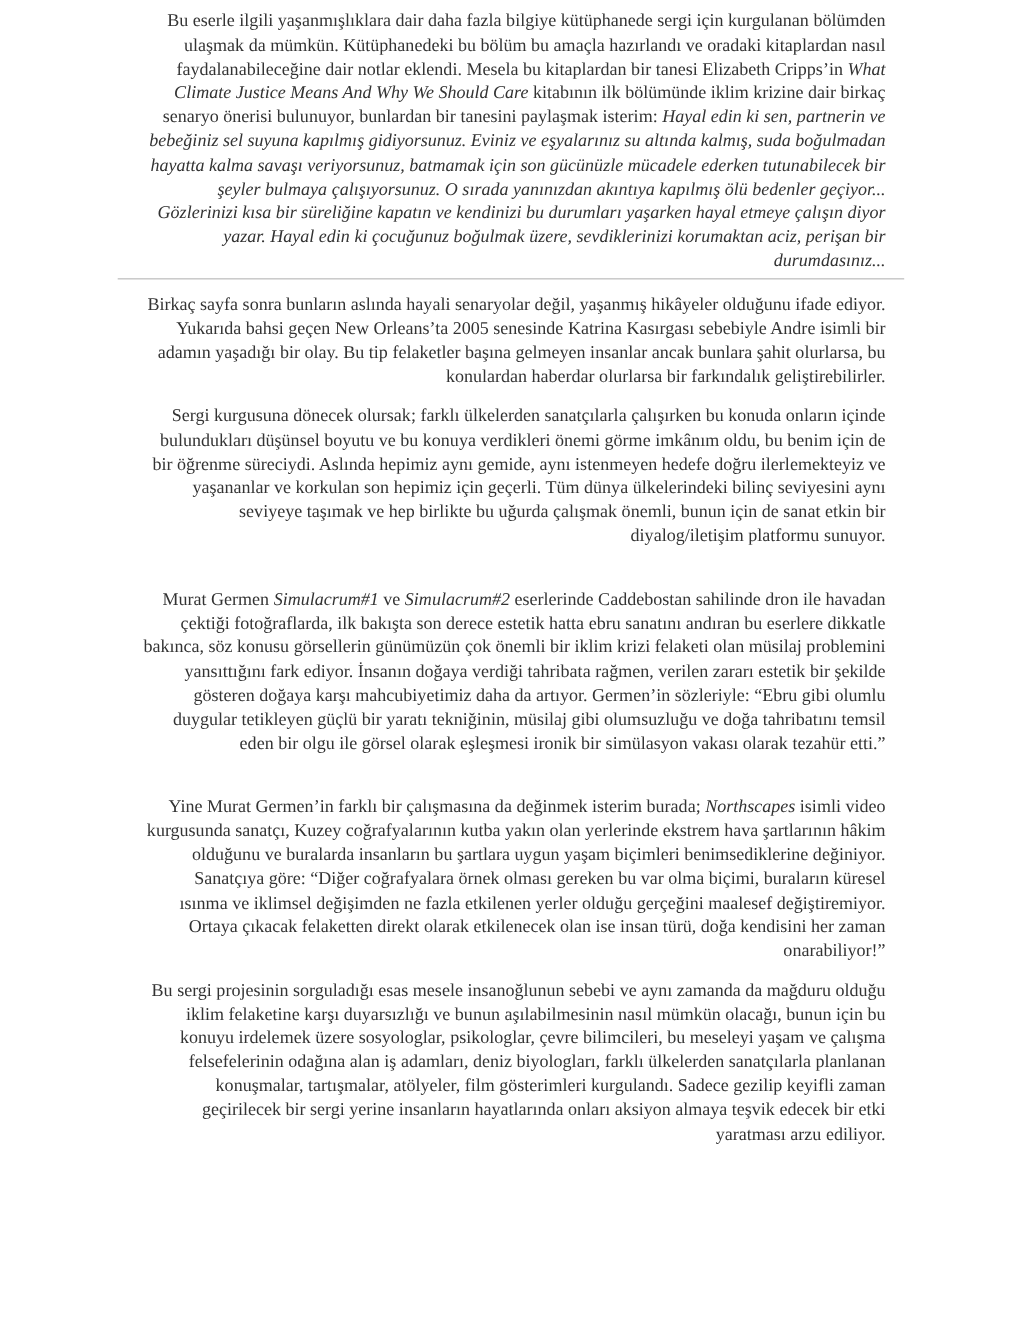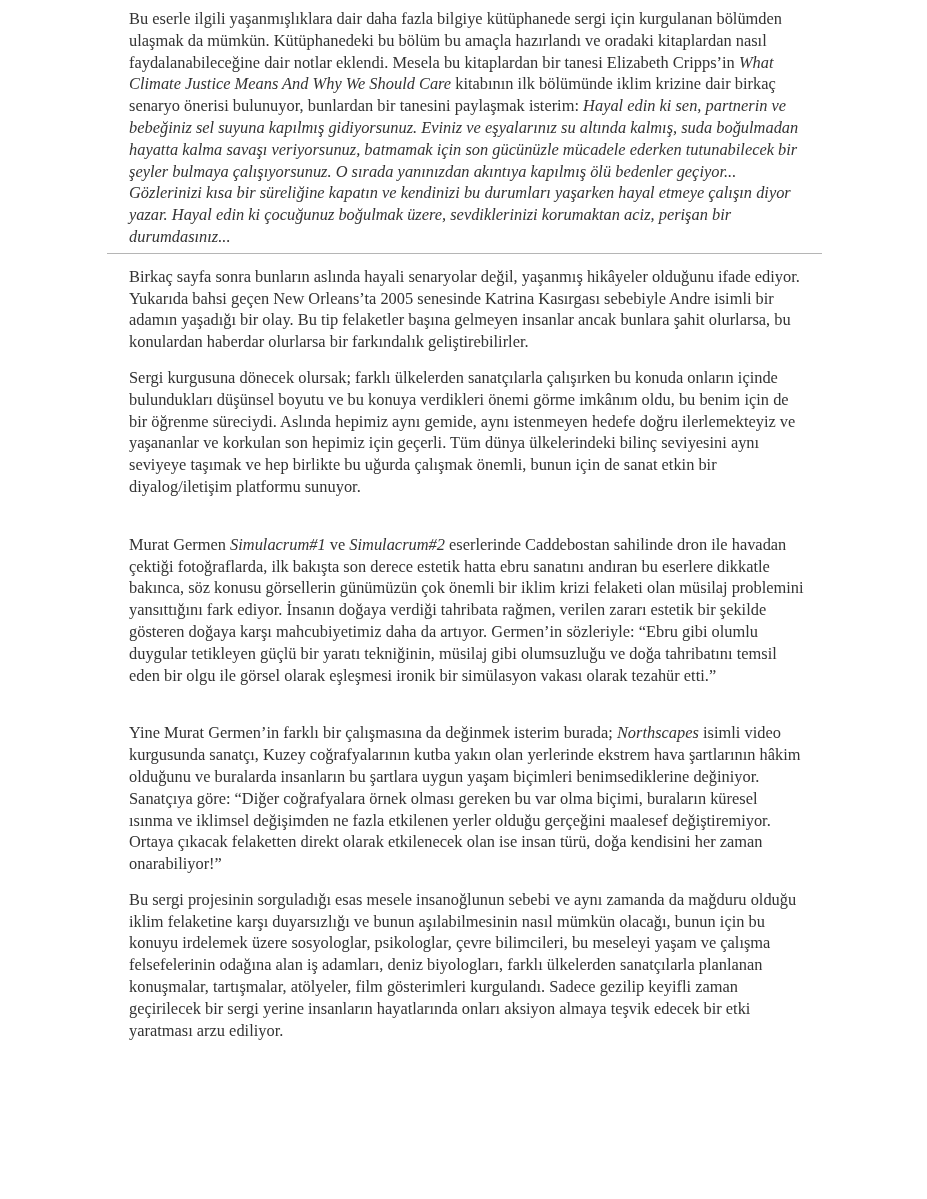--- a/index.html
+++ b/index.html
@@ -1,20 +1,20 @@
 <!DOCTYPE html>
 <html lang="tr" style="--bg: #ffffff; --text-color: #333333; --divider-color: #b5b5b5;"><head>
 <meta charset="utf-8">
 <style>
   :root {
     --bg: #ffffff;
     --text-color: #333333;
     --divider-color: #b5b5b5;
   }
-  * { box-sizing: border-box; }
+  * { box-sizing: border-box; text-align: right; }
   html, body {
     margin: 0;
     padding: 0;
   }
   body {
     width: 927px;
     height: 1199px;
     background: var(--bg);
     overflow: hidden;
   }

